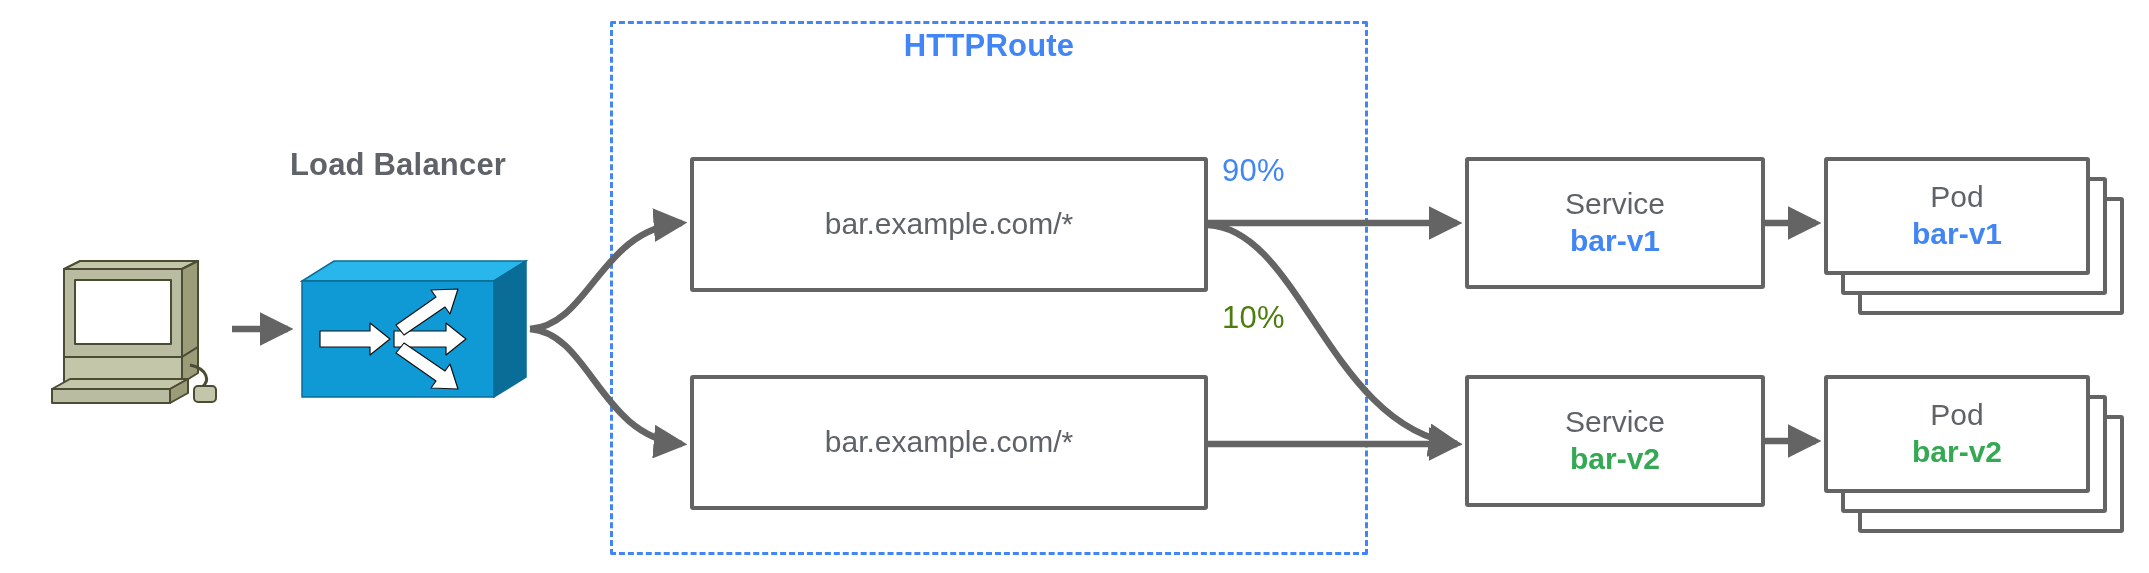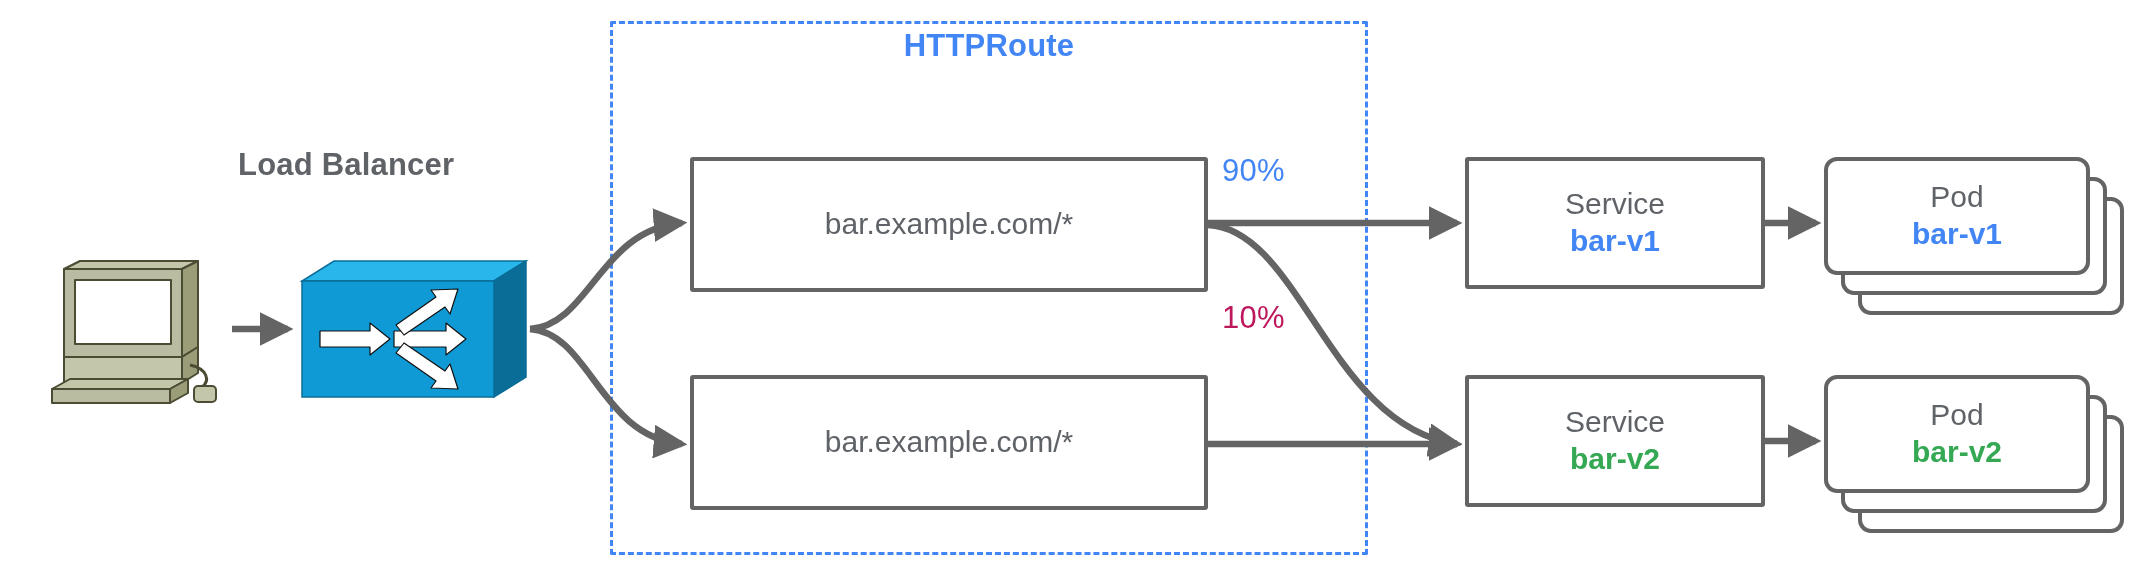--- a/index.html
+++ b/index.html
@@ -33,40 +33,40 @@
 
   #match-top   {left:690px; top:150px; width:518px;height:135px;}
   #match-bottom{left:690px; top:368px; width:518px;height:135px;}
   #svc-v1      {left:1465px;top:150px; width:300px;height:132px;}
   #svc-v2      {left:1465px;top:368px; width:300px;height:132px;}
 
   
   .pod-stack{position:absolute;width:300px;height:180px;}
   .pod-stack .layer{
     position:absolute;box-sizing:border-box;width:266px;height:118px;
-    background:#fff;border:4px solid #646464;border-radius:13px;
+    background:#fff;border:4px solid #646464;border-radius:3px;
   }
   .pod-stack .l3{left:34px;top:40px;}
   .pod-stack .l2{left:17px;top:20px;}
   .pod-stack .l1{left:0px; top:0px;
     display:flex;flex-direction:column;align-items:center;justify-content:center;
     color:#5F6368;font-size:30px;line-height:1.22;text-align:center;}
   .pod-stack .accent-blue{color:#4285F4;font-weight:bold;}
   .pod-stack .accent-green{color:#34A853;font-weight:bold;}
   #pod-v1{left:1824px;top:150px;}
   #pod-v2{left:1824px;top:368px;}
 
   
   .lb-label{
-    position:absolute;left:238px;top:140px;width:320px;
+    position:absolute;left:238px;top:140px;width:320px;text-align:center;
     color:#5F6368;font-size:31px;font-weight:bold;letter-spacing:.2px;
   }
   .pct{position:absolute;font-size:31px;font-weight:normal;letter-spacing:.3px;}
   #pct-90{left:1222px;top:146px;color:#4285F4;}
-  #pct-10{left:1222px;top:293px;color:#be185d;}
+  #pct-10{left:1222px;top:293px;color:#4d7c0f;}
 
   
   #computer-icon{position:absolute;left:42px;top:252px;width:180px;height:155px;}
   #lb-icon{position:absolute;left:298px;top:252px;width:232px;height:142px;}
 </style>
 </head>
 <body>
 
 <div id="stage">
 

